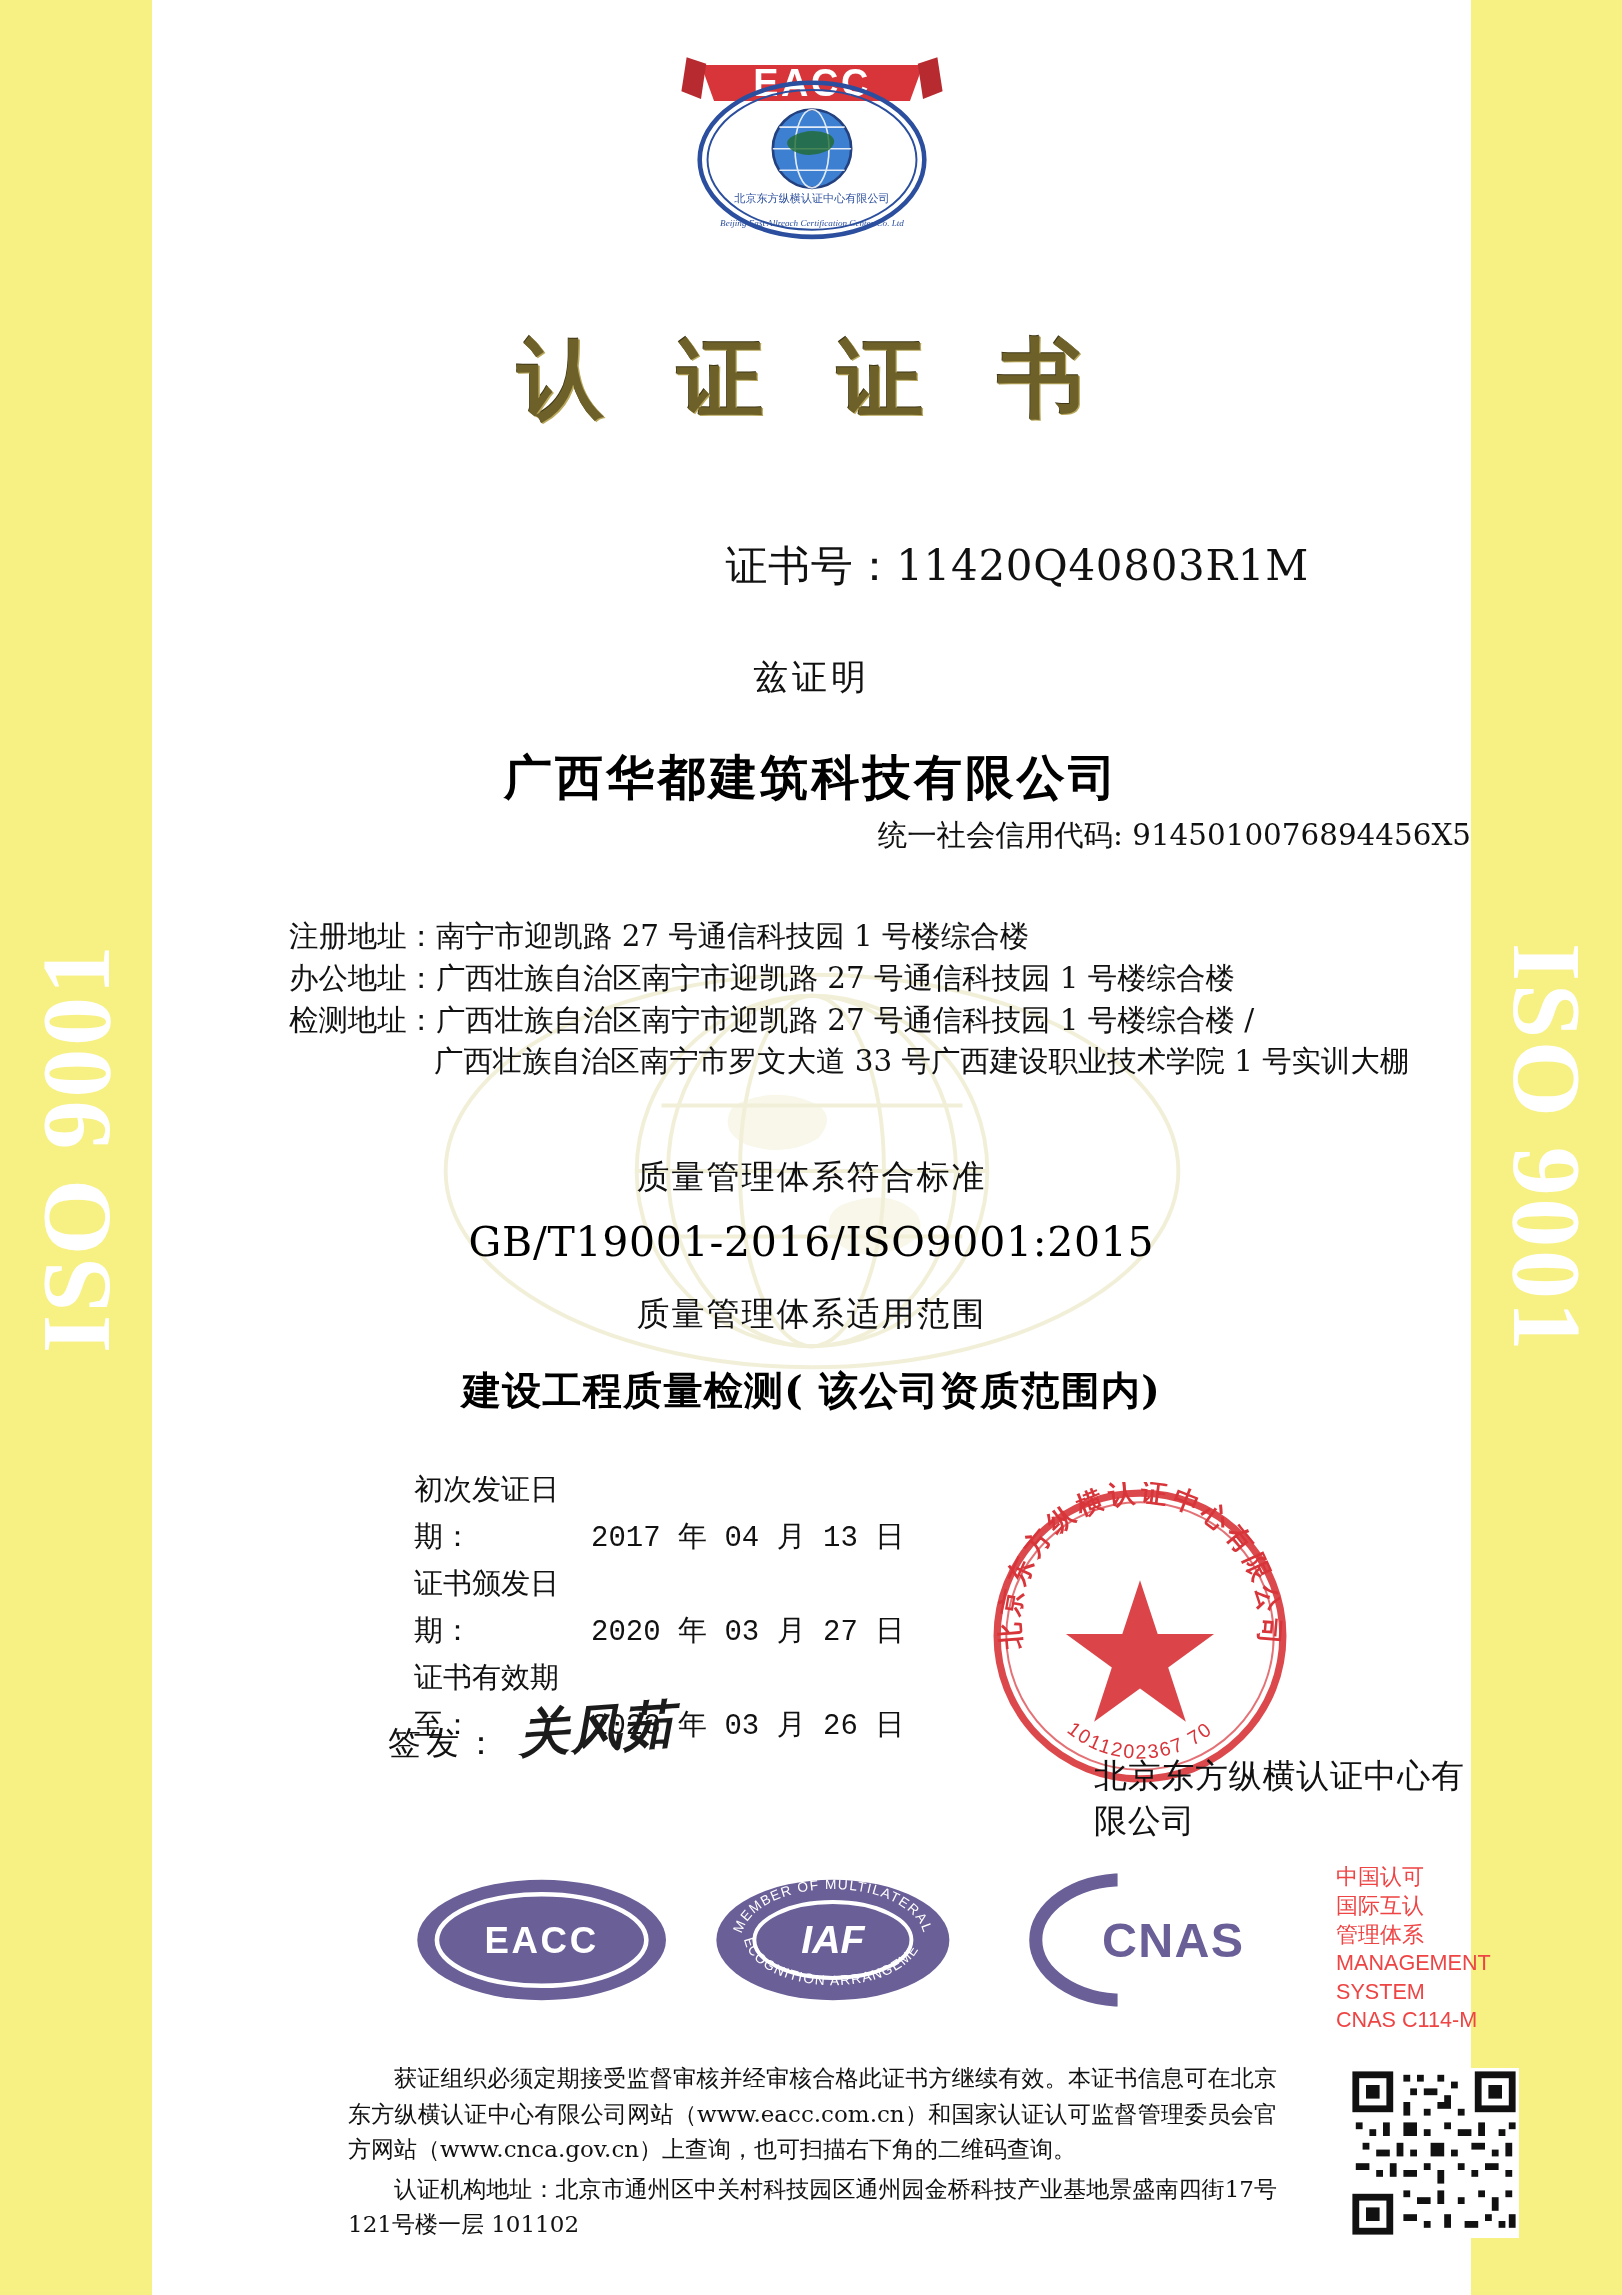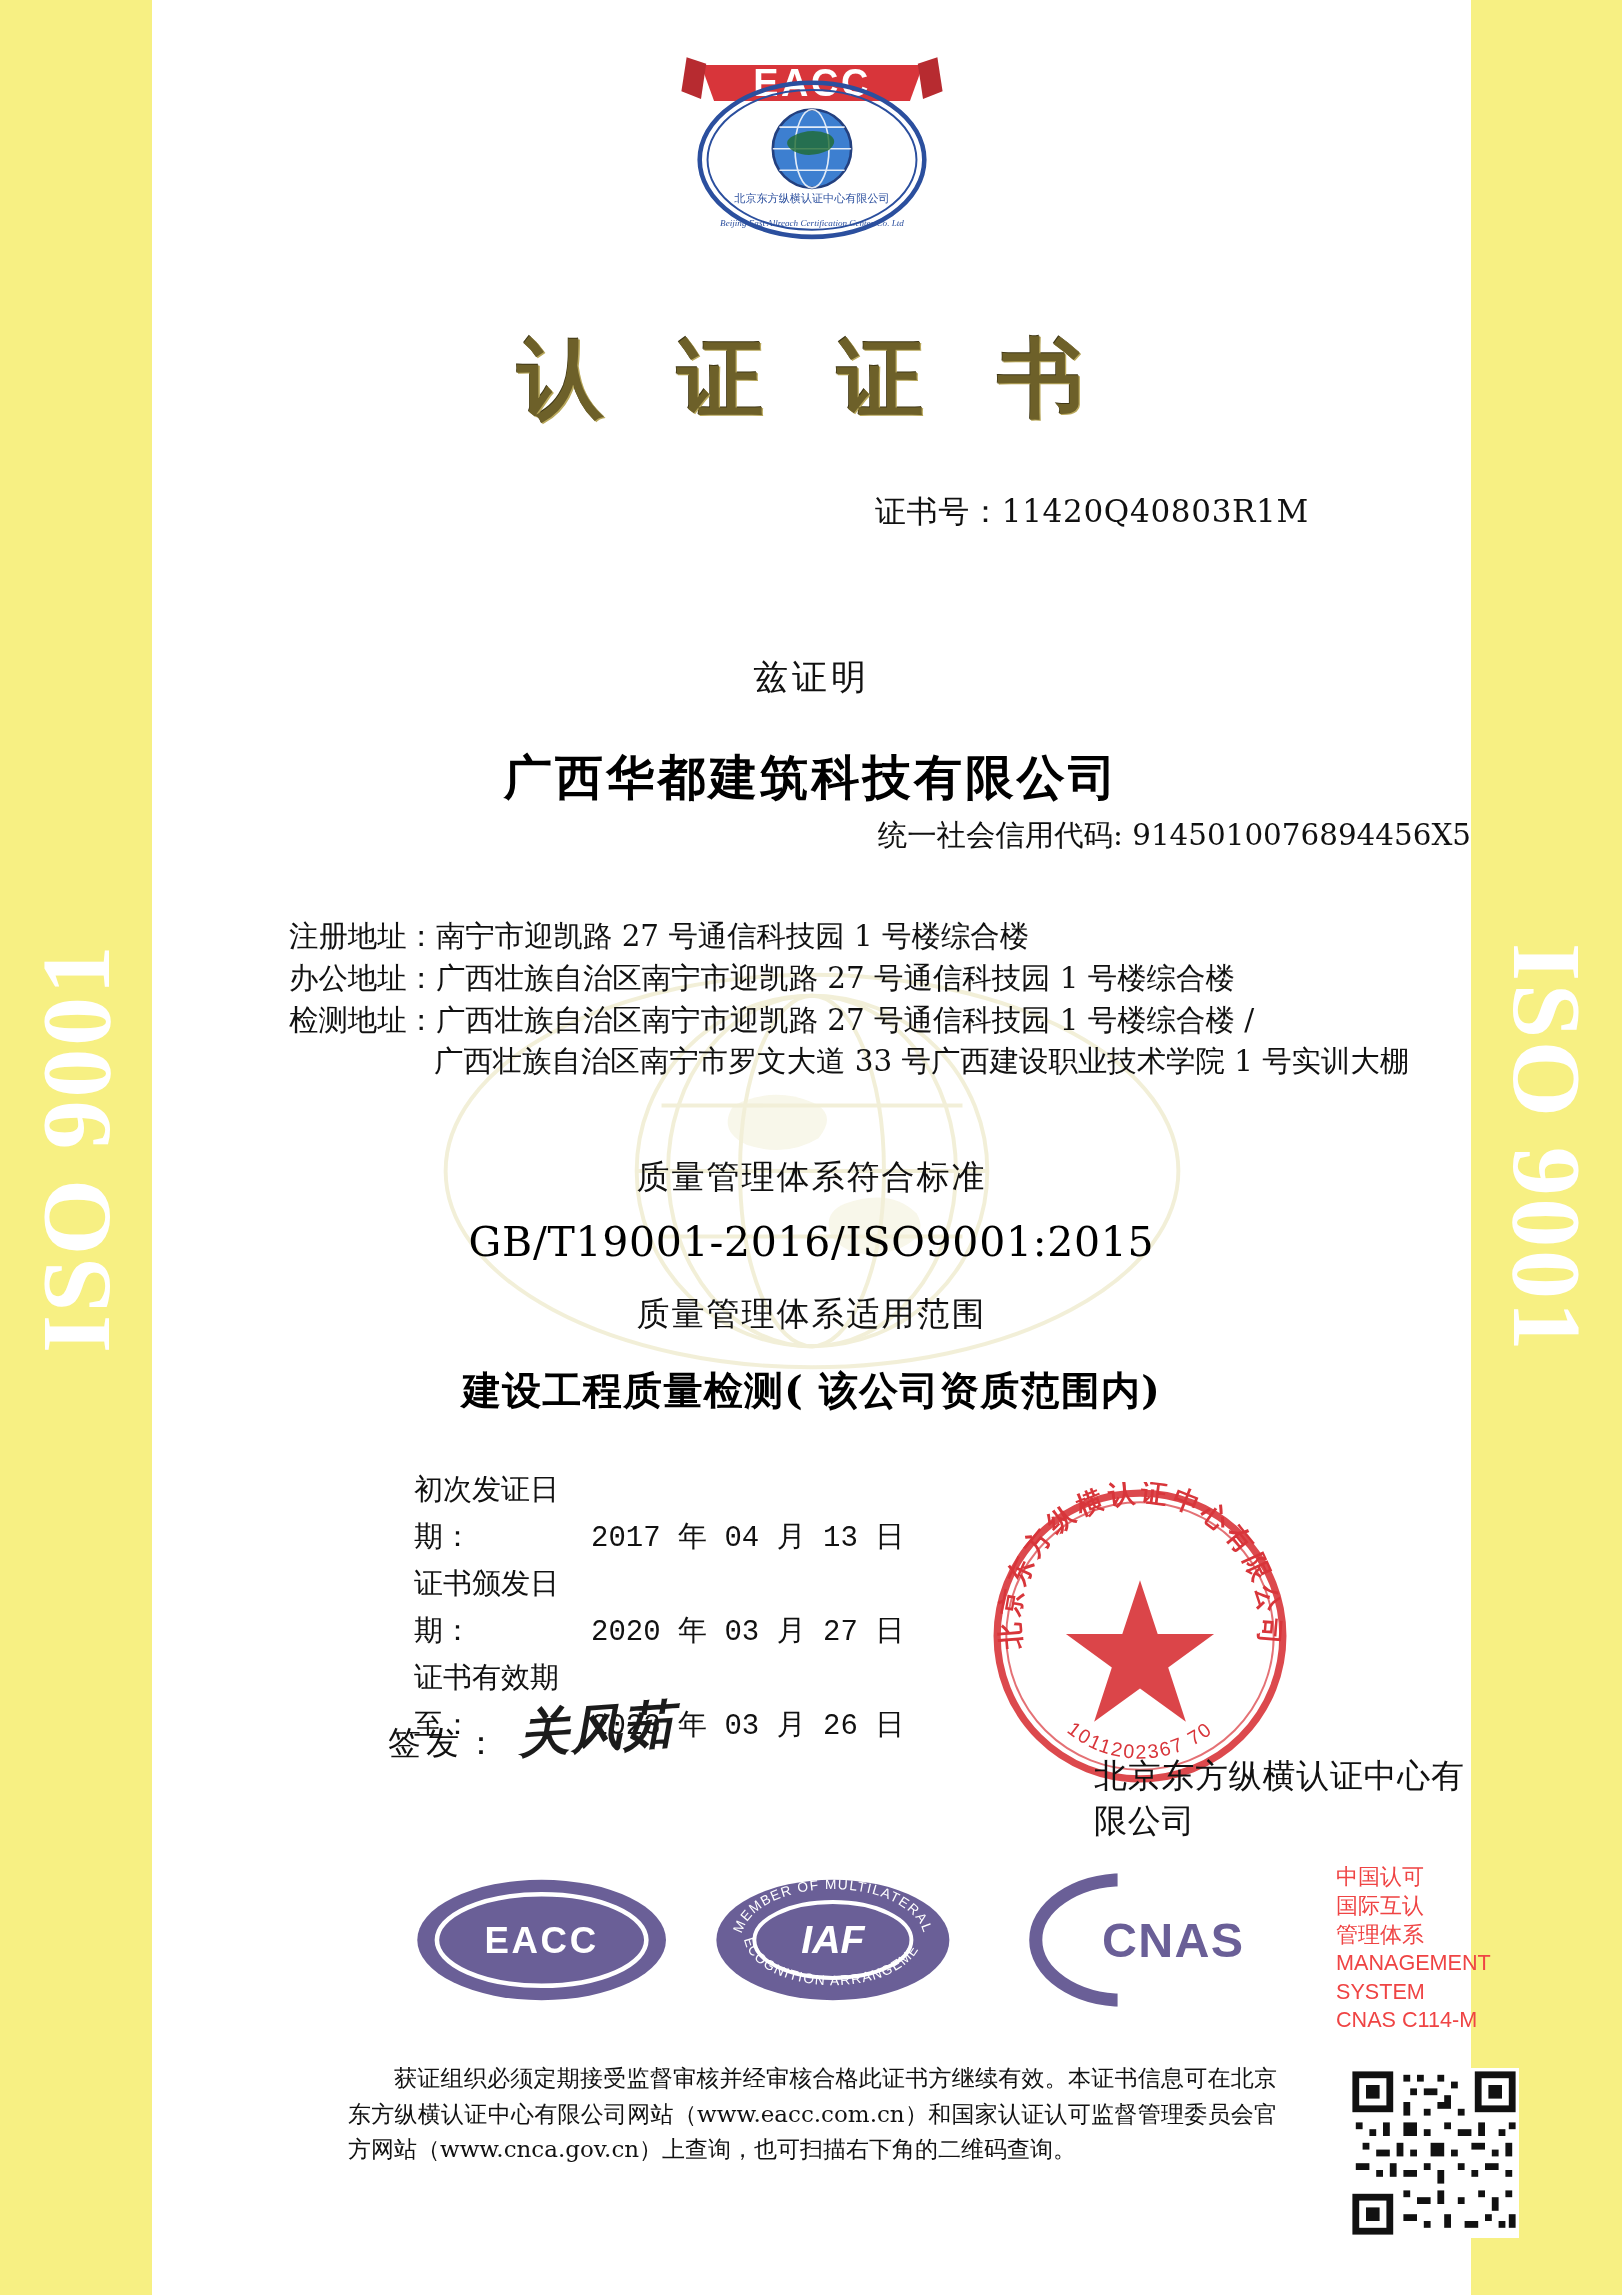--- a/index.html
+++ b/index.html
@@ -58,22 +58,22 @@
     text-align:center;
     font-family:"DejaVu Serif", serif;
     font-weight:bold;
     font-size:86px;
     letter-spacing:22px;
     color:#6d6029;
     text-shadow:1.3px 1.3px 0 #b9a85c, -0.7px -0.7px 0 #3e3615;
   }
 
   .cert-no{
-    position:absolute;right:162px;top:491px;
-    font-size:31px;color:#111;
+    position:absolute;right:162px;top:538px;
+    font-size:42px;color:#111;
     font-family:"DejaVu Serif", serif;
     letter-spacing:0.7px;
   }
 
   .zzm{
     position:absolute;left:0;right:0;top:654px;
     text-align:center;font-size:35px;color:#111;
     font-family:"DejaVu Serif", serif;
     letter-spacing:3.9px;
   }
@@ -323,20 +323,21 @@
   <div class="cnas-text">
     <div>中国认可</div>
     <div>国际互认</div>
     <div>管理体系</div>
     <div class="en">MANAGEMENT SYSTEM</div>
     <div class="en">CNAS C114-M</div>
   </div>
 
   <div class="footer">
     <p class="ind">获证组织必须定期接受监督审核并经审核合格此证书方继续有效。本证书信息可在北京东方纵横认证中心有限公司网站（www.eacc.com.cn）和国家认证认可监督管理委员会官方网站（www.cnca.gov.cn）上查询，也可扫描右下角的二维码查询。</p>
+    <p class="ind">认证机构地址：北京市通州区中关村科技园区通州园金桥科技产业基地景盛南四街17号121号楼一层 101102</p>
   </div>
 
   <svg class="qr" viewBox="0 0 100 100">
     <rect width="100" height="100" fill="#ffffff"></rect>
     <g fill="#111111">
       <rect x="2" y="2" width="24" height="24"></rect>
         <rect x="6" y="6" width="16" height="16" fill="#fff"></rect>
         <rect x="10" y="10" width="8" height="8"></rect>
       <rect x="74" y="2" width="24" height="24"></rect>
         <rect x="78" y="6" width="16" height="16" fill="#fff"></rect>

